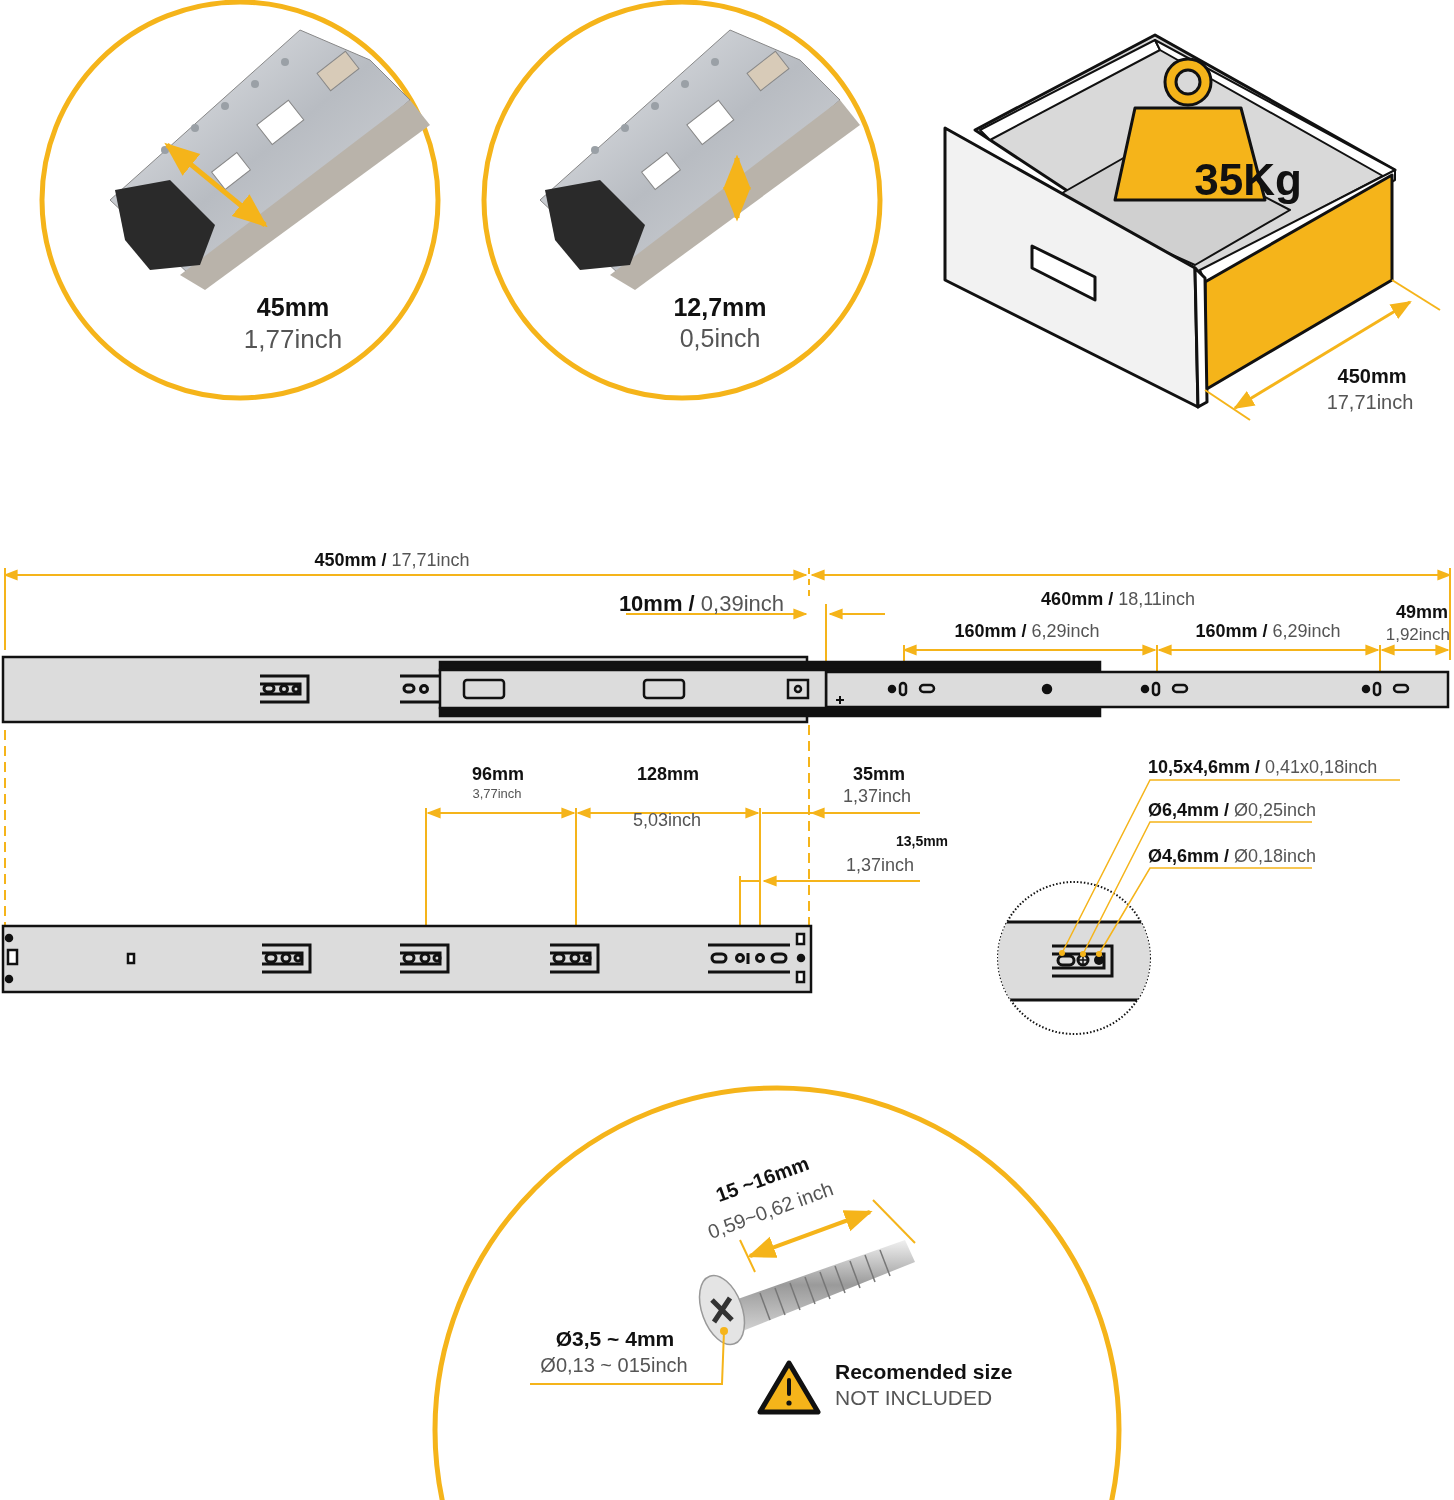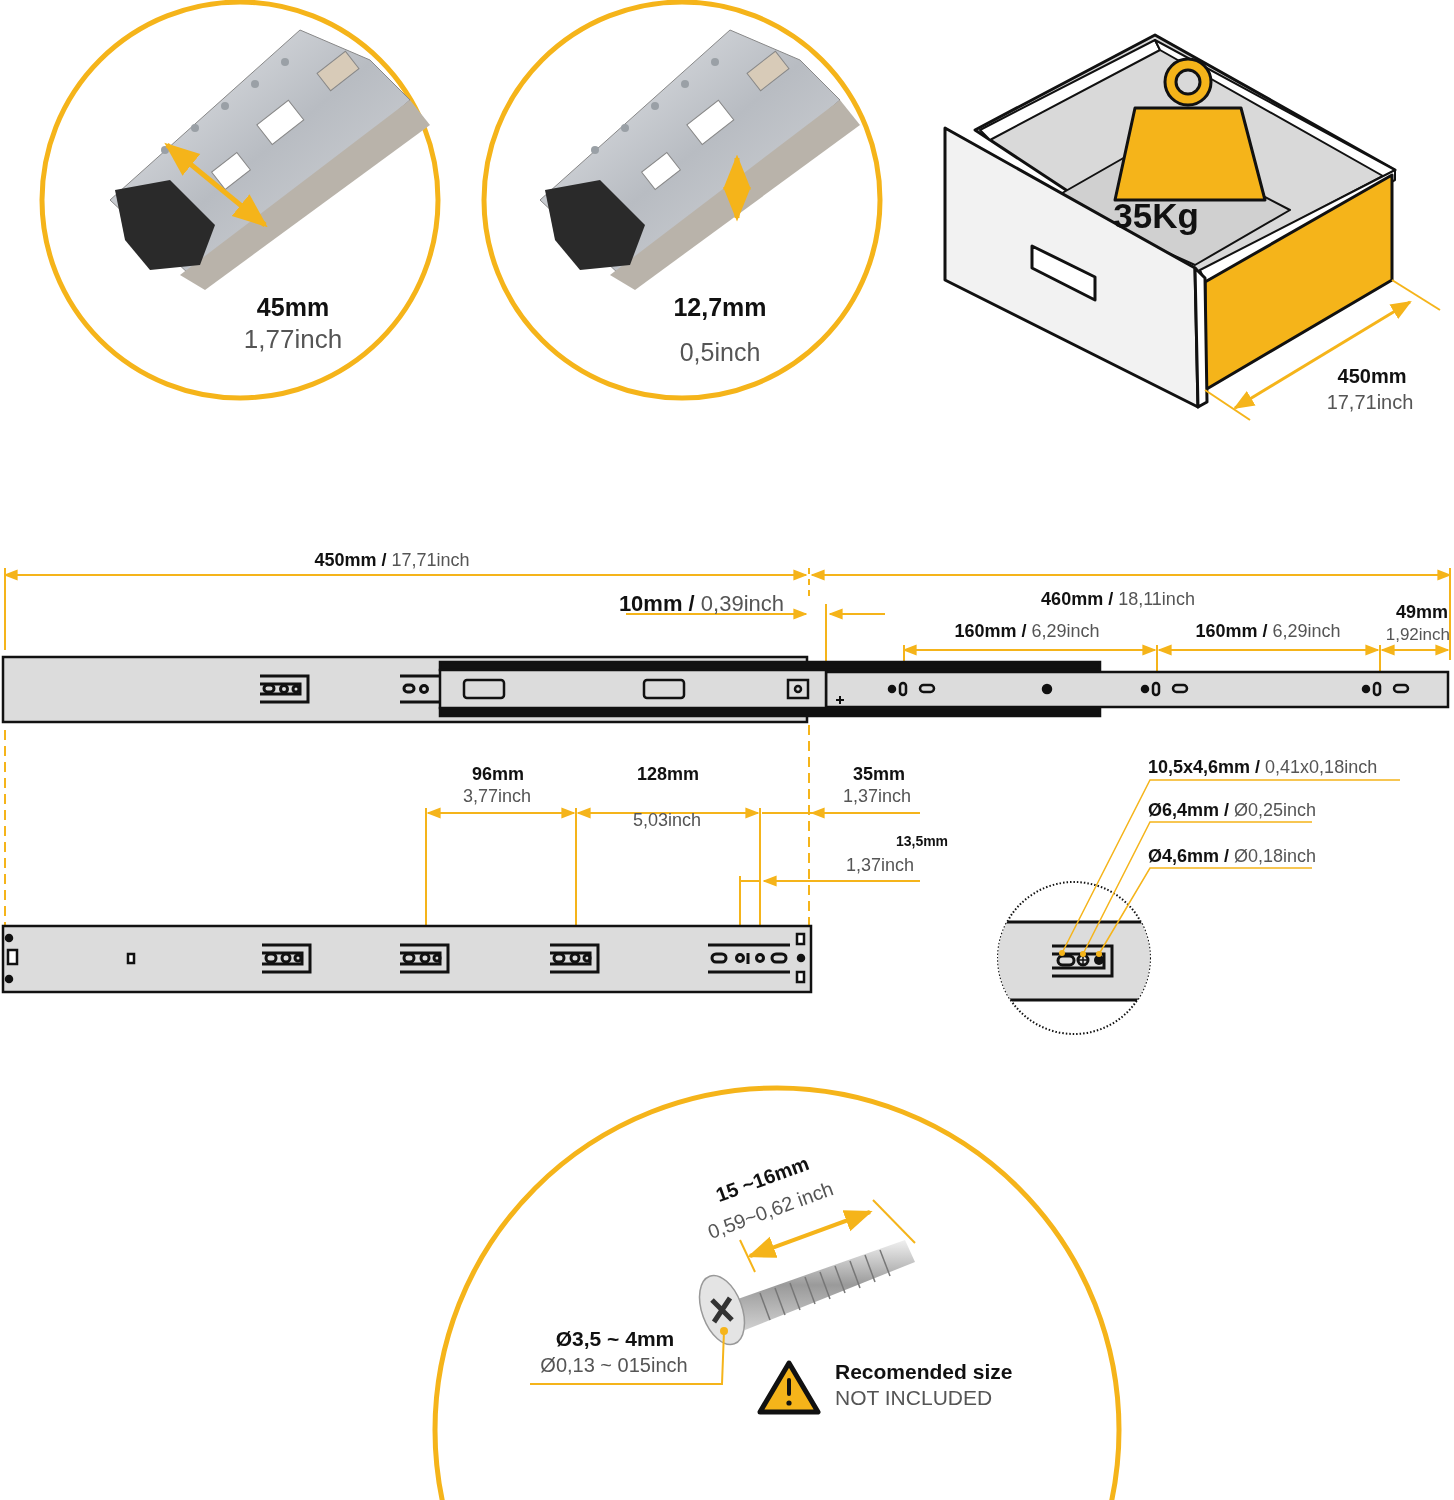--- a/index.html
+++ b/index.html
@@ -249,36 +249,36 @@
       <rect x="787" y="1378" width="4" height="18" rx="2" fill="#111"></rect>
       <circle cx="789" cy="1403" r="2.6" fill="#111"></circle>
     </g>
   </g>
 </svg>
 
 <div class="lbl b c" style="left:293px;top:295px;font-size:25px;">45mm</div>
 <div class="lbl l c" style="left:293px;top:326px;font-size:26px;">1,77inch</div>
 
 <div class="lbl b c" style="left:720px;top:295px;font-size:25px;">12,7mm</div>
-<div class="lbl l c" style="left:720px;top:326px;font-size:25px;margin-top:14px;">0,5inch</div>
-
-<div class="lbl b c" style="left:1156px;top:158px;font-size:35px;margin-top:40px;">35Kg</div>
+<div class="lbl l c" style="left:720px;top:326px;font-size:25px;">0,5inch</div>
+
+<div class="lbl b c" style="left:1248px;top:158px;font-size:44px;">35Kg</div>
 <div class="lbl b c" style="left:1372px;top:366px;font-size:20px;">450mm</div>
 <div class="lbl l c" style="left:1370px;top:392px;font-size:20px;">17,71inch</div>
 
 <div class="lbl c" style="left:392px;top:551px;font-size:18px;"><span class="b">450mm /</span><span class="l"> 17,71inch</span></div>
 <div class="lbl c" style="left:1118px;top:551px;font-size:18px;margin-top:39px;"><span class="b">460mm /</span><span class="l"> 18,11inch</span></div>
 <div class="lbl r" style="left:784px;top:593px;font-size:22px;"><span class="b">10mm /</span><span class="l"> 0,39inch</span></div>
 <div class="lbl c" style="left:1027px;top:622px;font-size:18px;"><span class="b">160mm /</span><span class="l"> 6,29inch</span></div>
 <div class="lbl c" style="left:1268px;top:622px;font-size:18px;"><span class="b">160mm /</span><span class="l"> 6,29inch</span></div>
 <div class="lbl b r" style="left:1448px;top:603px;font-size:18px;">49mm</div>
 <div class="lbl l r" style="left:1450px;top:626px;font-size:17px;">1,92inch</div>
 
 <div class="lbl b c" style="left:498px;top:765px;font-size:18px;">96mm</div>
-<div class="lbl l c" style="left:497px;top:787px;font-size:18px;">3,77inch</div>
+<div class="lbl l c" style="left:497px;top:787px;font-size:13px;">3,77inch</div>
 <div class="lbl b c" style="left:668px;top:765px;font-size:18px;">128mm</div>
 <div class="lbl l c" style="left:667px;top:787px;font-size:18px;margin-top:24px;">5,03inch</div>
 <div class="lbl b c" style="left:879px;top:765px;font-size:18px;">35mm</div>
 <div class="lbl l c" style="left:877px;top:787px;font-size:18px;">1,37inch</div>
 <div class="lbl b c" style="left:922px;top:834px;font-size:14px;">13,5mm</div>
 <div class="lbl l c" style="left:880px;top:856px;font-size:18px;">1,37inch</div>
 
 <div class="lbl" style="left:1148px;top:758px;font-size:18px;"><span class="b">10,5x4,6mm /</span><span class="l"> 0,41x0,18inch</span></div>
 <div class="lbl" style="left:1148px;top:801px;font-size:18px;"><span class="b">Ø6,4mm /</span><span class="l"> Ø0,25inch</span></div>
 <div class="lbl" style="left:1148px;top:847px;font-size:18px;"><span class="b">Ø4,6mm /</span><span class="l"> Ø0,18inch</span></div>

